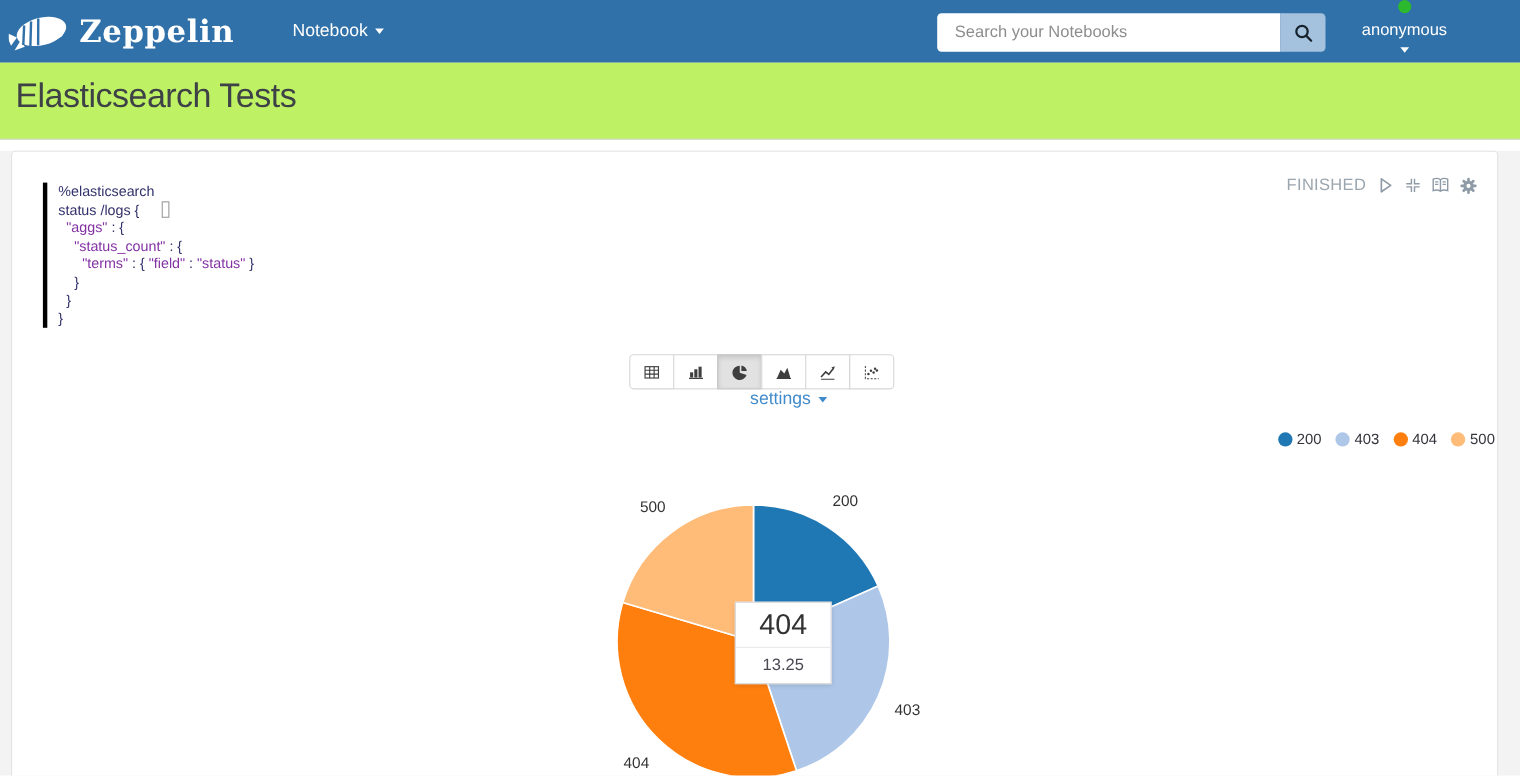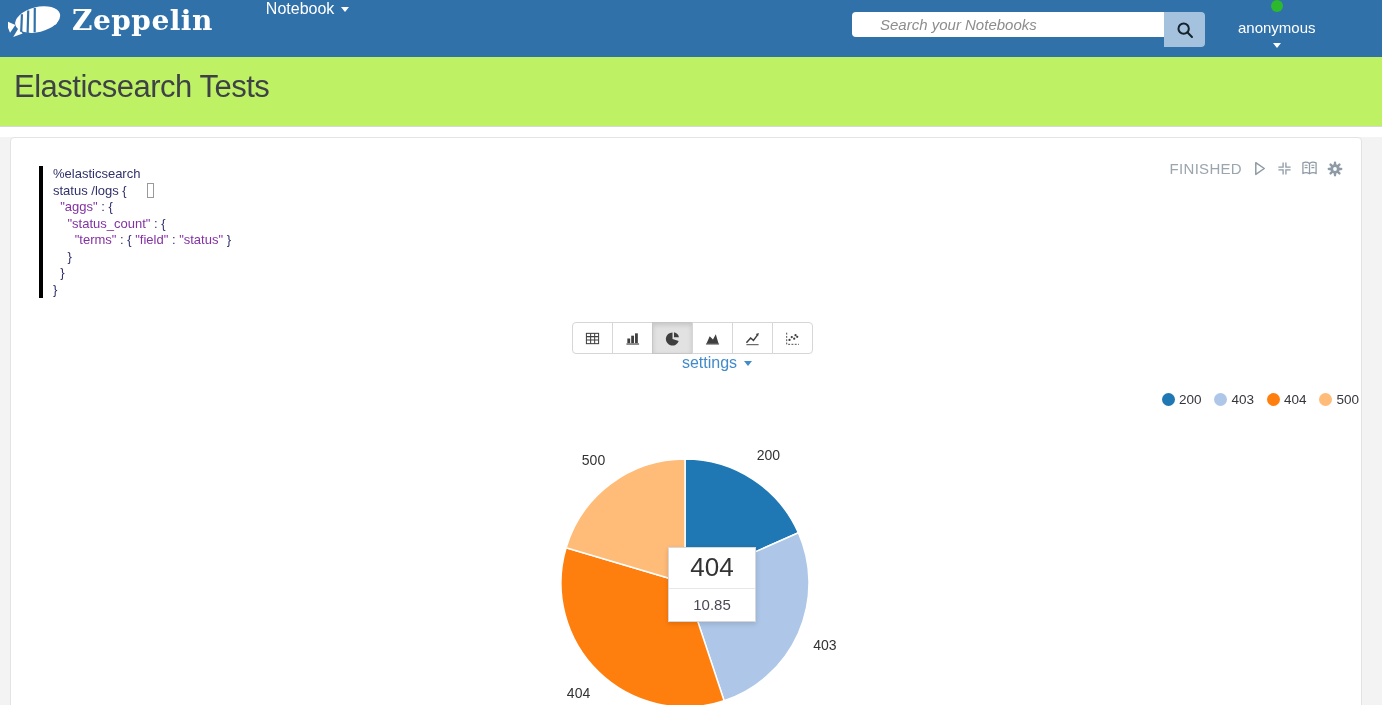--- a/index.html
+++ b/index.html
@@ -6,27 +6,27 @@
     --navbar-bg:#3071a9; --link:#428bca; --status-green:#2db92d;
     --card-border:#e3e3e3; --body-bg:#f3f3f3; --btn-border:#d6d6d6;
   }
   *{box-sizing:border-box;}
   html,body{margin:0;padding:0;}
   body{
     width:1382px;height:705px;overflow:hidden;background:#fff;
     font-family:"Liberation Sans",sans-serif;color:#333;
   }
   
-  .navbar{height:57px;background:var(--navbar-bg);display:flex;align-items:flex-start;position:relative;}
+  .navbar{height:57px;background:var(--navbar-bg);display:flex;align-items:center;position:relative;}
   .brand{display:flex;align-items:center;margin-left:8px;cursor:pointer;}
   .brand-text{color:#fff;font-family:"DejaVu Serif",serif;font-weight:bold;font-size:28px;margin-left:8px;letter-spacing:.5px;}
   .nav-item{color:#fff;font-size:16px;font-weight:500;margin-left:53px;display:flex;align-items:center;gap:7px;cursor:pointer;}
   .caret{width:0;height:0;border-left:4px solid transparent;border-right:4px solid transparent;border-top:5px solid currentColor;display:inline-block;}
   .search-group{position:absolute;left:852px;top:12px;display:flex;height:35px;}
-  .search-input{width:312px;height:25px;border:none;border-radius:4px 0 0 4px;padding:0 28px;font-size:15px;outline:none;color:#333;font-style:italic;}
+  .search-input{width:312px;height:35px;border:none;border-radius:4px 0 0 4px;padding:0 16px;font-size:15px;outline:none;color:#333;}
   .search-input::placeholder{color:#8d8d8d;}
   .search-btn{width:41px;height:35px;border:none;border-radius:0 4px 4px 0;background:#a4c2de;color:#16222c;cursor:pointer;display:flex;align-items:center;justify-content:center;}
   .user-area{position:absolute;left:1238px;top:0;height:57px;display:flex;align-items:center;gap:7px;color:#fff;font-size:15px;font-weight:500;cursor:pointer;flex-direction:column;}
   .status-dot{width:12px;height:12px;border-radius:50%;background:var(--status-green);}
   
   .titlebar{height:70px;background:#bef264;border-bottom:1px solid #d8d8d8;position:relative;}
   .note-title{position:absolute;left:14px;top:12px;font-size:31px;color:#3e4247;font-weight:500;letter-spacing:-.5px;}
   .btn{background:#fff;border:1px solid var(--btn-border);color:#3f3f3f;display:inline-flex;align-items:center;justify-content:center;cursor:pointer;}
   .note-toolbar{position:absolute;left:358px;top:82px;display:flex;}
   .note-toolbar .btn{width:33px;height:30px;margin-left:-1px;}
@@ -364,21 +364,21 @@
             <span class="legend-dot" style="background: rgb(255, 127, 14);"></span>
             <span>404</span>
           </div>
           <div class="legend-item">
             <span class="legend-dot" style="background: rgb(255, 187, 120);"></span>
             <span>500</span>
           </div>
         </div>
       <div class="pie-tooltip">
         <div class="tooltip-key">404</div>
-        <div class="tooltip-value">10.85</div>
+        <div class="tooltip-value">13.25</div>
       </div>
     <div class="slice-label" style="left: 757.467px; top: 74.7725px;">200</div>
         <div class="slice-label" style="left: 813.905px; top: 264.932px;">403</div>
         <div class="slice-label" style="left: 567.561px; top: 312.907px;">404</div>
         <div class="slice-label" style="left: 582.489px; top: 80.3837px;">500</div>
       </div>
 
   </div>
 </div>
 

